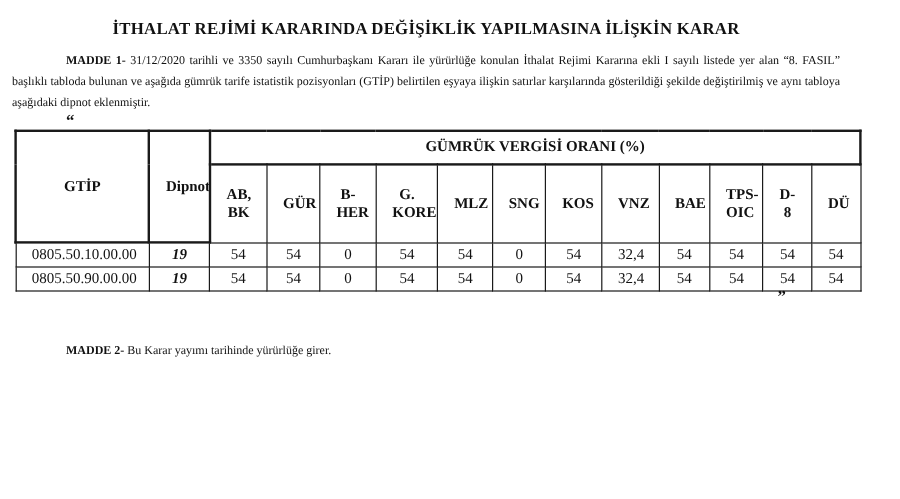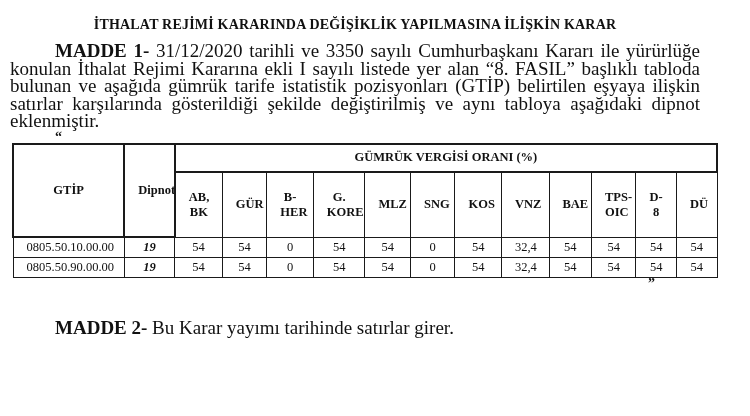--- a/index.html
+++ b/index.html
@@ -22,21 +22,21 @@
   .doc-title {
     margin: 0;
     padding-top: 17px;
     text-align: center;
     font-size: 14px;
     font-weight: bold;
     letter-spacing: 0.2px;
   }
   .para {
     margin: 0;
-    font-size: 19px;
+    font-size: 10px;
     line-height: 17.5px;
     text-align: justify;
   }
   .madde1 {
     margin-top: 9px;
     text-indent: 45px;
   }
   .bold { font-weight: bold; }
   .quote-open-line {
     margin: 0;
@@ -171,16 +171,16 @@
       <td>54</td>
       <td>54</td>
       <td>54</td>
     </tr>
   </tbody>
     </table>
 
   <p class="quote-close-line">”</p>
 
 
-  <p class="para madde2"><span class="bold">MADDE 2-</span><span> Bu Karar yayımı tarihinde satırlar girer.</span></p>
+  <p class="para madde2"><span class="bold">MADDE 2-</span><span> Bu Karar yayımı tarihinde yürürlüğe girer.</span></p>
 
 
 </div>
 
 </body></html>

